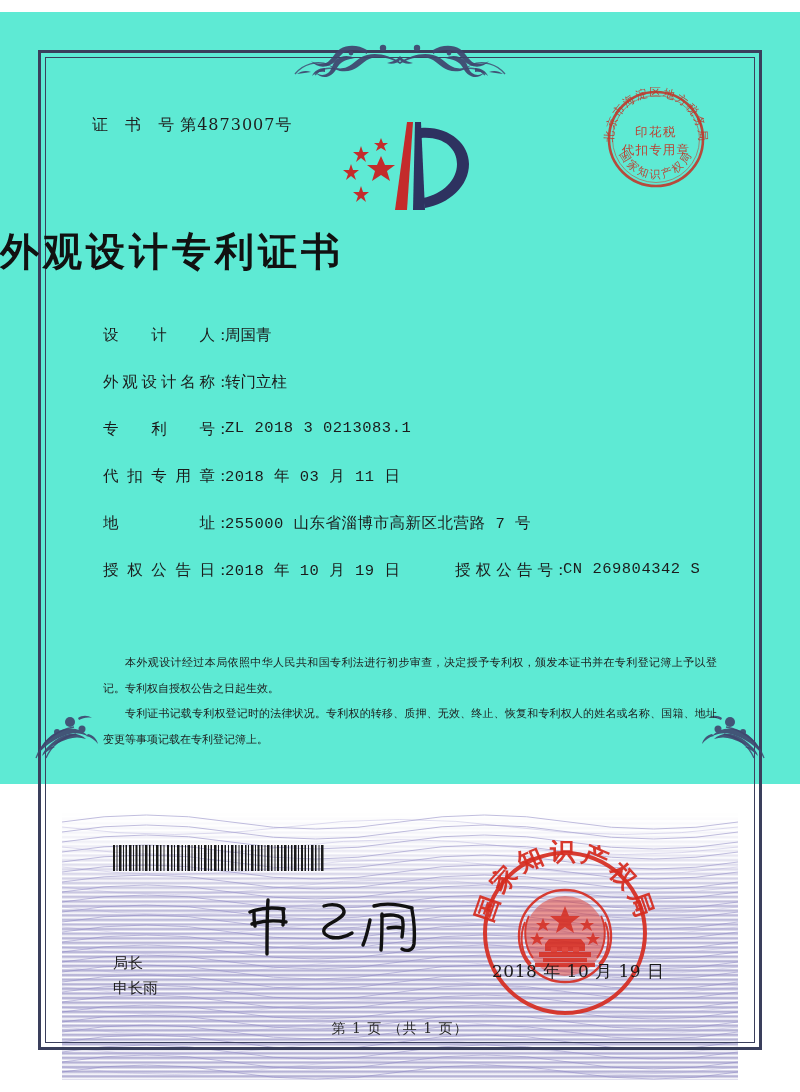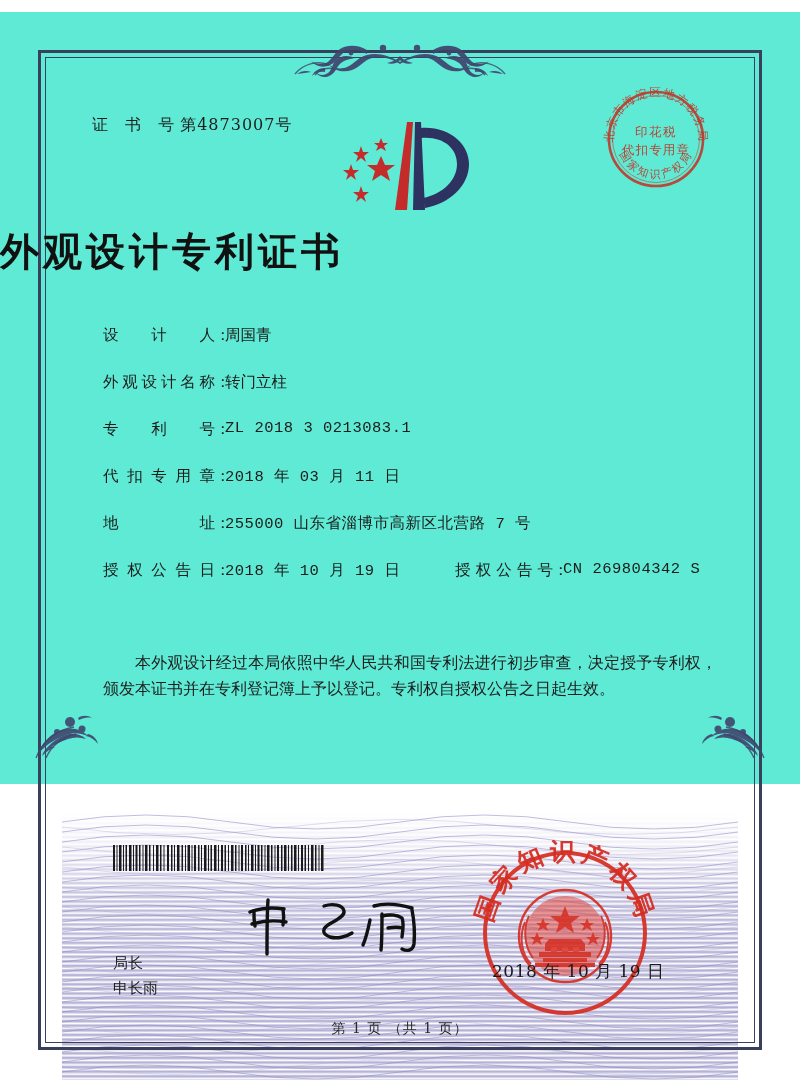--- a/index.html
+++ b/index.html
@@ -144,21 +144,21 @@
     top: 0;
   }
   .second-label .field-label { width: 98px; }
 
   
   .body-text {
     position: absolute;
     left: 103px;
     top: 638px;
     width: 614px;
-    font-size: 16px;
+    font-size: 11px;
     line-height: 25.5px;
     color: #1d1d1d;
     text-align: justify;
   }
   .body-text p {
     margin: 0;
     text-indent: 2em;
   }
 
   
@@ -389,20 +389,21 @@
       <span class="field-label">授权公告日</span><span class="field-colon">：</span><span class="field-value field-value-latin">2018 年 10 月 19 日</span>
       <span class="second-label">
         <span class="field-label">授权公告号</span><span class="field-colon">：</span><span class="field-value field-value-latin">CN 269804342 S</span>
       </span>
     </div>
 
   </div>
 
   <div class="body-text">
     <p>本外观设计经过本局依照中华人民共和国专利法进行初步审查，决定授予专利权，颁发本证书并在专利登记簿上予以登记。专利权自授权公告之日起生效。</p>
+    <p>专利证书记载专利权登记时的法律状况。专利权的转移、质押、无效、终止、恢复和专利权人的姓名或名称、国籍、地址变更等事项记载在专利登记簿上。</p>
   </div>
 
   <svg class="barcode" viewBox="0 0 212 26" preserveAspectRatio="none">
     <g fill="#1a1a1a">
       <rect x="0" y="0" width="2" height="26"></rect>
         <rect x="3.5" y="0" width="1" height="26"></rect>
       <rect x="6" y="0" width="2.5" height="26"></rect>
         <rect x="10" y="0" width="1" height="26"></rect>
       <rect x="12.5" y="0" width="1.5" height="26"></rect>
         <rect x="16" y="0" width="2.5" height="26"></rect>

